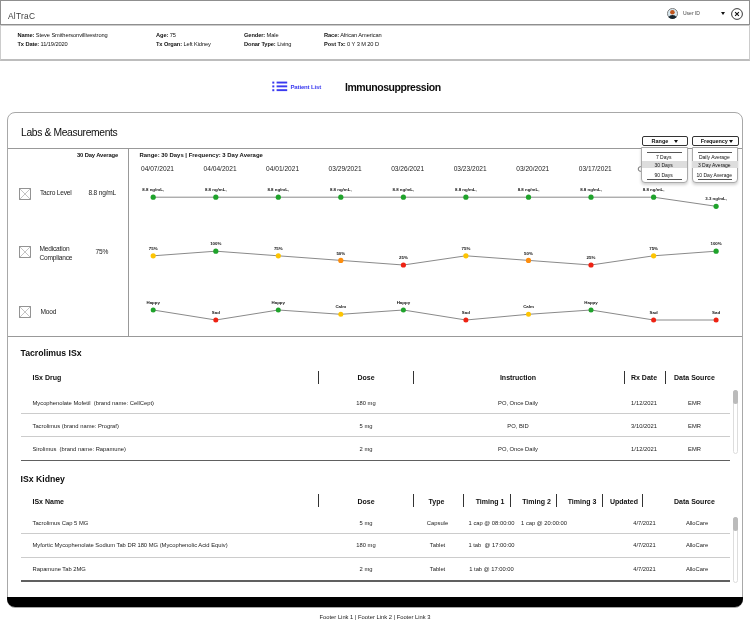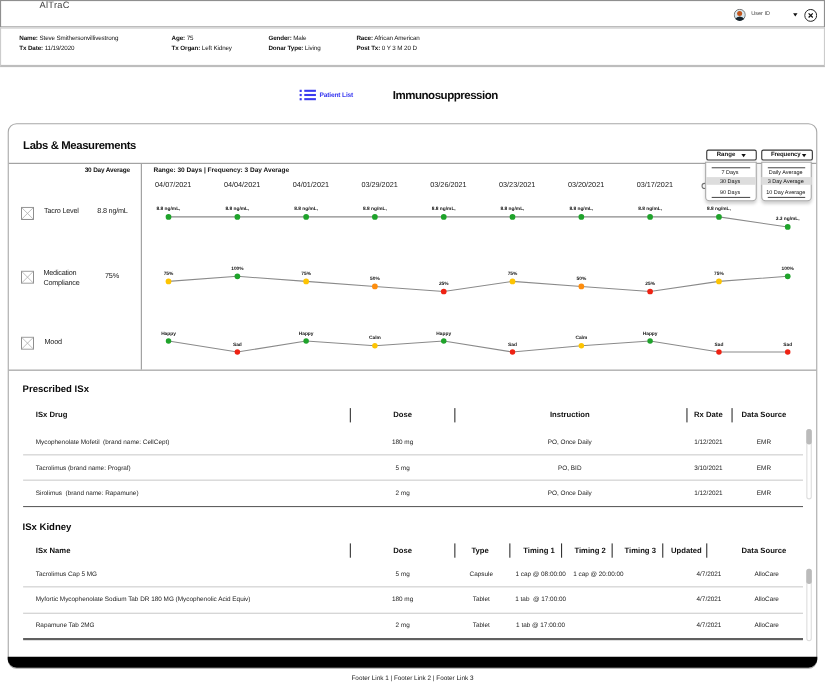--- a/index.html
+++ b/index.html
@@ -1,20 +1,20 @@
 <!DOCTYPE html>
 <html><head><meta charset="utf-8"><style>
 *{margin:0;padding:0;box-sizing:border-box}
 html,body{width:750px;height:630px;background:#fff;font-family:"Liberation Sans",sans-serif;overflow:hidden}
 body{position:relative}
 .abs{position:absolute}
 .t{line-height:1;white-space:nowrap}
 </style></head><body>
 <div class="abs" style="left:0;top:0;width:750px;height:25px;border:1px solid #8f8f8f;background:#fff"></div>
-<div class="abs t" style="top:0;font-size:8.4px;left:8px;color:#3c3c3c;letter-spacing:0.25px;margin-left:28px;">AlTraC</div>
+<div class="abs t" style="top:12px;font-size:8.4px;left:8px;color:#3c3c3c;letter-spacing:0.25px;">AlTraC</div>
 <svg class="abs" style="left:666.5px;top:7.5px" width="11" height="11" viewBox="0 0 12 12">
 <circle cx="6" cy="6" r="5.5" fill="#d9e8ef" stroke="#6b6b6b" stroke-width="0.9"></circle>
 <circle cx="5.9" cy="4.7" r="2.5" fill="#c0551d"></circle>
 <path d="M1.5 10.2 Q3 7.7 6 7.7 Q9 7.7 10.5 10.2 Q8.3 12 6 12 Q3.7 12 1.5 10.2 Z" fill="#16242e"></path>
 </svg>
 <div class="abs t" style="top:10.7px;font-size:5px;left:683px;color:#444;">User ID</div>
 <div class="abs" style="left:720.5px;top:11.5px;width:0;height:0;border-left:2.8px solid transparent;border-right:2.8px solid transparent;border-top:3.8px solid #111"></div>
 <svg class="abs" style="left:731px;top:7.8px" width="12" height="12" viewBox="0 0 12 12">
 <circle cx="6" cy="6" r="5.4" fill="#fff" stroke="#222" stroke-width="0.9"></circle>
 <path d="M4.1 4.1 L7.9 7.9 M7.9 4.1 L4.1 7.9" stroke="#111" stroke-width="1.1"></path>
@@ -32,24 +32,24 @@
 <g fill="#3a3af0">
 <rect x="0.3" y="0.6" width="2" height="2"></rect>
       <rect x="4.6" y="0.6" width="10.6" height="1.9"></rect>
 <rect x="0.3" y="4.4" width="2" height="2"></rect>
       <rect x="4.6" y="4.4" width="10.6" height="1.9"></rect>
 <rect x="0.3" y="8.2" width="2" height="2"></rect>
       <rect x="4.6" y="8.2" width="10.6" height="1.9"></rect>
 </g>
   </svg>
 <div class="abs t" style="top:84.3px;font-size:6px;left:290.5px;font-weight:bold;color:#3a3af0;letter-spacing:-0.15px;">Patient List</div>
-<div class="abs t" style="top:82.2px;font-size:10.5px;left:357px;font-weight:bold;color:#0c0c0c;letter-spacing:-0.45px;">Immunosuppression</div>
+<div class="abs t" style="top:82.2px;font-size:10.5px;left:345px;font-weight:bold;color:#0c0c0c;letter-spacing:-0.45px;">Immunosuppression</div>
 <div class="abs" style="left:7px;top:112px;width:736px;height:496px;border:1px solid #a8a8a8;border-radius:8px;background:#fff"></div>
 <div class="abs" style="left:7px;top:597px;width:736px;height:10px;background:#000;border-radius:0 0 8px 8px"></div>
-<div class="abs t" style="top:128px;font-size:10.3px;left:21px;font-weight:bold;color:#0c0c0c;letter-spacing:-0.35px;">Labs &amp; Measurements</div>
+<div class="abs t" style="top:128px;font-size:10.3px;left:21px;font-weight:normal;color:#0c0c0c;letter-spacing:-0.35px;">Labs &amp; Measurements</div>
 <div class="abs" style="left:8px;top:148px;width:734px;height:1px;background:#999"></div>
 <div class="abs" style="left:128px;top:149px;width:1px;height:187px;background:#999"></div>
 <div class="abs" style="left:8px;top:336px;width:734px;height:1px;background:#999"></div>
 <div class="abs t" style="top:152.6px;font-size:5.85px;left:28px;width:90px;text-align:right;font-weight:bold;color:#111;letter-spacing:-0.15px;">30 Day Average</div>
 <div class="abs t" style="top:152.6px;font-size:5.95px;left:139.5px;font-weight:bold;color:#111;">Range: 30 Days | Frequency: 3 Day Average</div>
 <div class="abs t" style="top:166px;font-size:6.6px;left:135.5px;width:44px;text-align:center;color:#222;">04/07/2021</div>
 <div class="abs t" style="top:166px;font-size:6.6px;left:198.1px;width:44px;text-align:center;color:#222;">04/04/2021</div>
 <div class="abs t" style="top:166px;font-size:6.6px;left:260.6px;width:44px;text-align:center;color:#222;">04/01/2021</div>
 <div class="abs t" style="top:166px;font-size:6.6px;left:323.1px;width:44px;text-align:center;color:#222;">03/29/2021</div>
 <div class="abs t" style="top:166px;font-size:6.6px;left:385.7px;width:44px;text-align:center;color:#222;">03/26/2021</div>
@@ -155,21 +155,21 @@
 <div class="abs t" style="top:162.7px;font-size:5.0px;left:640.7px;width:46px;text-align:center;color:#111;">30 Days</div>
 <div class="abs t" style="top:172.6px;font-size:5.0px;left:640.7px;width:46px;text-align:center;color:#111;">90 Days</div>
 <div class="abs" style="left:647.4px;top:178.7px;width:34.199999999999996px;height:1px;background:#555"></div>
 <div class="abs" style="left:691.7px;top:146.5px;width:46.8px;height:36.4px;background:#fff;border:1px solid #aaa;border-radius:0 0 4px 4px;box-shadow:0 2px 3px rgba(0,0,0,0.18)"></div>
 <div class="abs" style="left:698.0px;top:152.2px;width:34.199999999999996px;height:1px;background:#555"></div>
 <div class="abs t" style="top:155.4px;font-size:5.0px;left:691.3px;width:46px;text-align:center;color:#111;">Daily Average</div>
 <div class="abs" style="left:692.2px;top:160.9px;width:45.8px;height:7.6px;background:#ddd"></div>
 <div class="abs t" style="top:162.7px;font-size:5.0px;left:691.3px;width:46px;text-align:center;color:#111;">3 Day Average</div>
 <div class="abs t" style="top:172.6px;font-size:5.0px;left:691.3px;width:46px;text-align:center;color:#111;">10 Day Average</div>
 <div class="abs" style="left:698.0px;top:178.7px;width:34.199999999999996px;height:1px;background:#555"></div>
-<div class="abs t" style="top:349.4px;font-size:8.7px;left:20.5px;font-weight:bold;color:#0c0c0c;">Prescribed ISx</div>
+<div class="abs t" style="top:349.4px;font-size:8.7px;left:20.5px;font-weight:bold;color:#0c0c0c;">Tacrolimus ISx</div>
 <div class="abs t" style="top:373.8px;font-size:7px;left:32.5px;font-weight:bold;color:#111;">ISx Drug</div>
 <div class="abs t" style="top:373.8px;font-size:7px;left:341.0px;width:50px;text-align:center;font-weight:bold;color:#111;">Dose</div>
 <div class="abs t" style="top:373.8px;font-size:7px;left:488.0px;width:60px;text-align:center;font-weight:bold;color:#111;">Instruction</div>
 <div class="abs t" style="top:373.8px;font-size:7px;left:622.0px;width:44px;text-align:center;font-weight:bold;color:#111;">Rx Date</div>
 <div class="abs t" style="top:373.8px;font-size:7px;left:669.5px;width:50px;text-align:center;font-weight:bold;color:#111;">Data Source</div>
 <div class="abs" style="left:318px;top:371px;width:1.2px;height:13px;background:#333"></div>
 <div class="abs" style="left:413px;top:371px;width:1.2px;height:13px;background:#333"></div>
 <div class="abs" style="left:624px;top:371px;width:1.2px;height:13px;background:#333"></div>
 <div class="abs" style="left:665px;top:371px;width:1.2px;height:13px;background:#333"></div>
 <div class="abs t" style="top:400.5px;font-size:5.8px;left:32.5px;color:#222;">Mycophenolate Mofetil&nbsp; (brand name: CellCept)</div>

